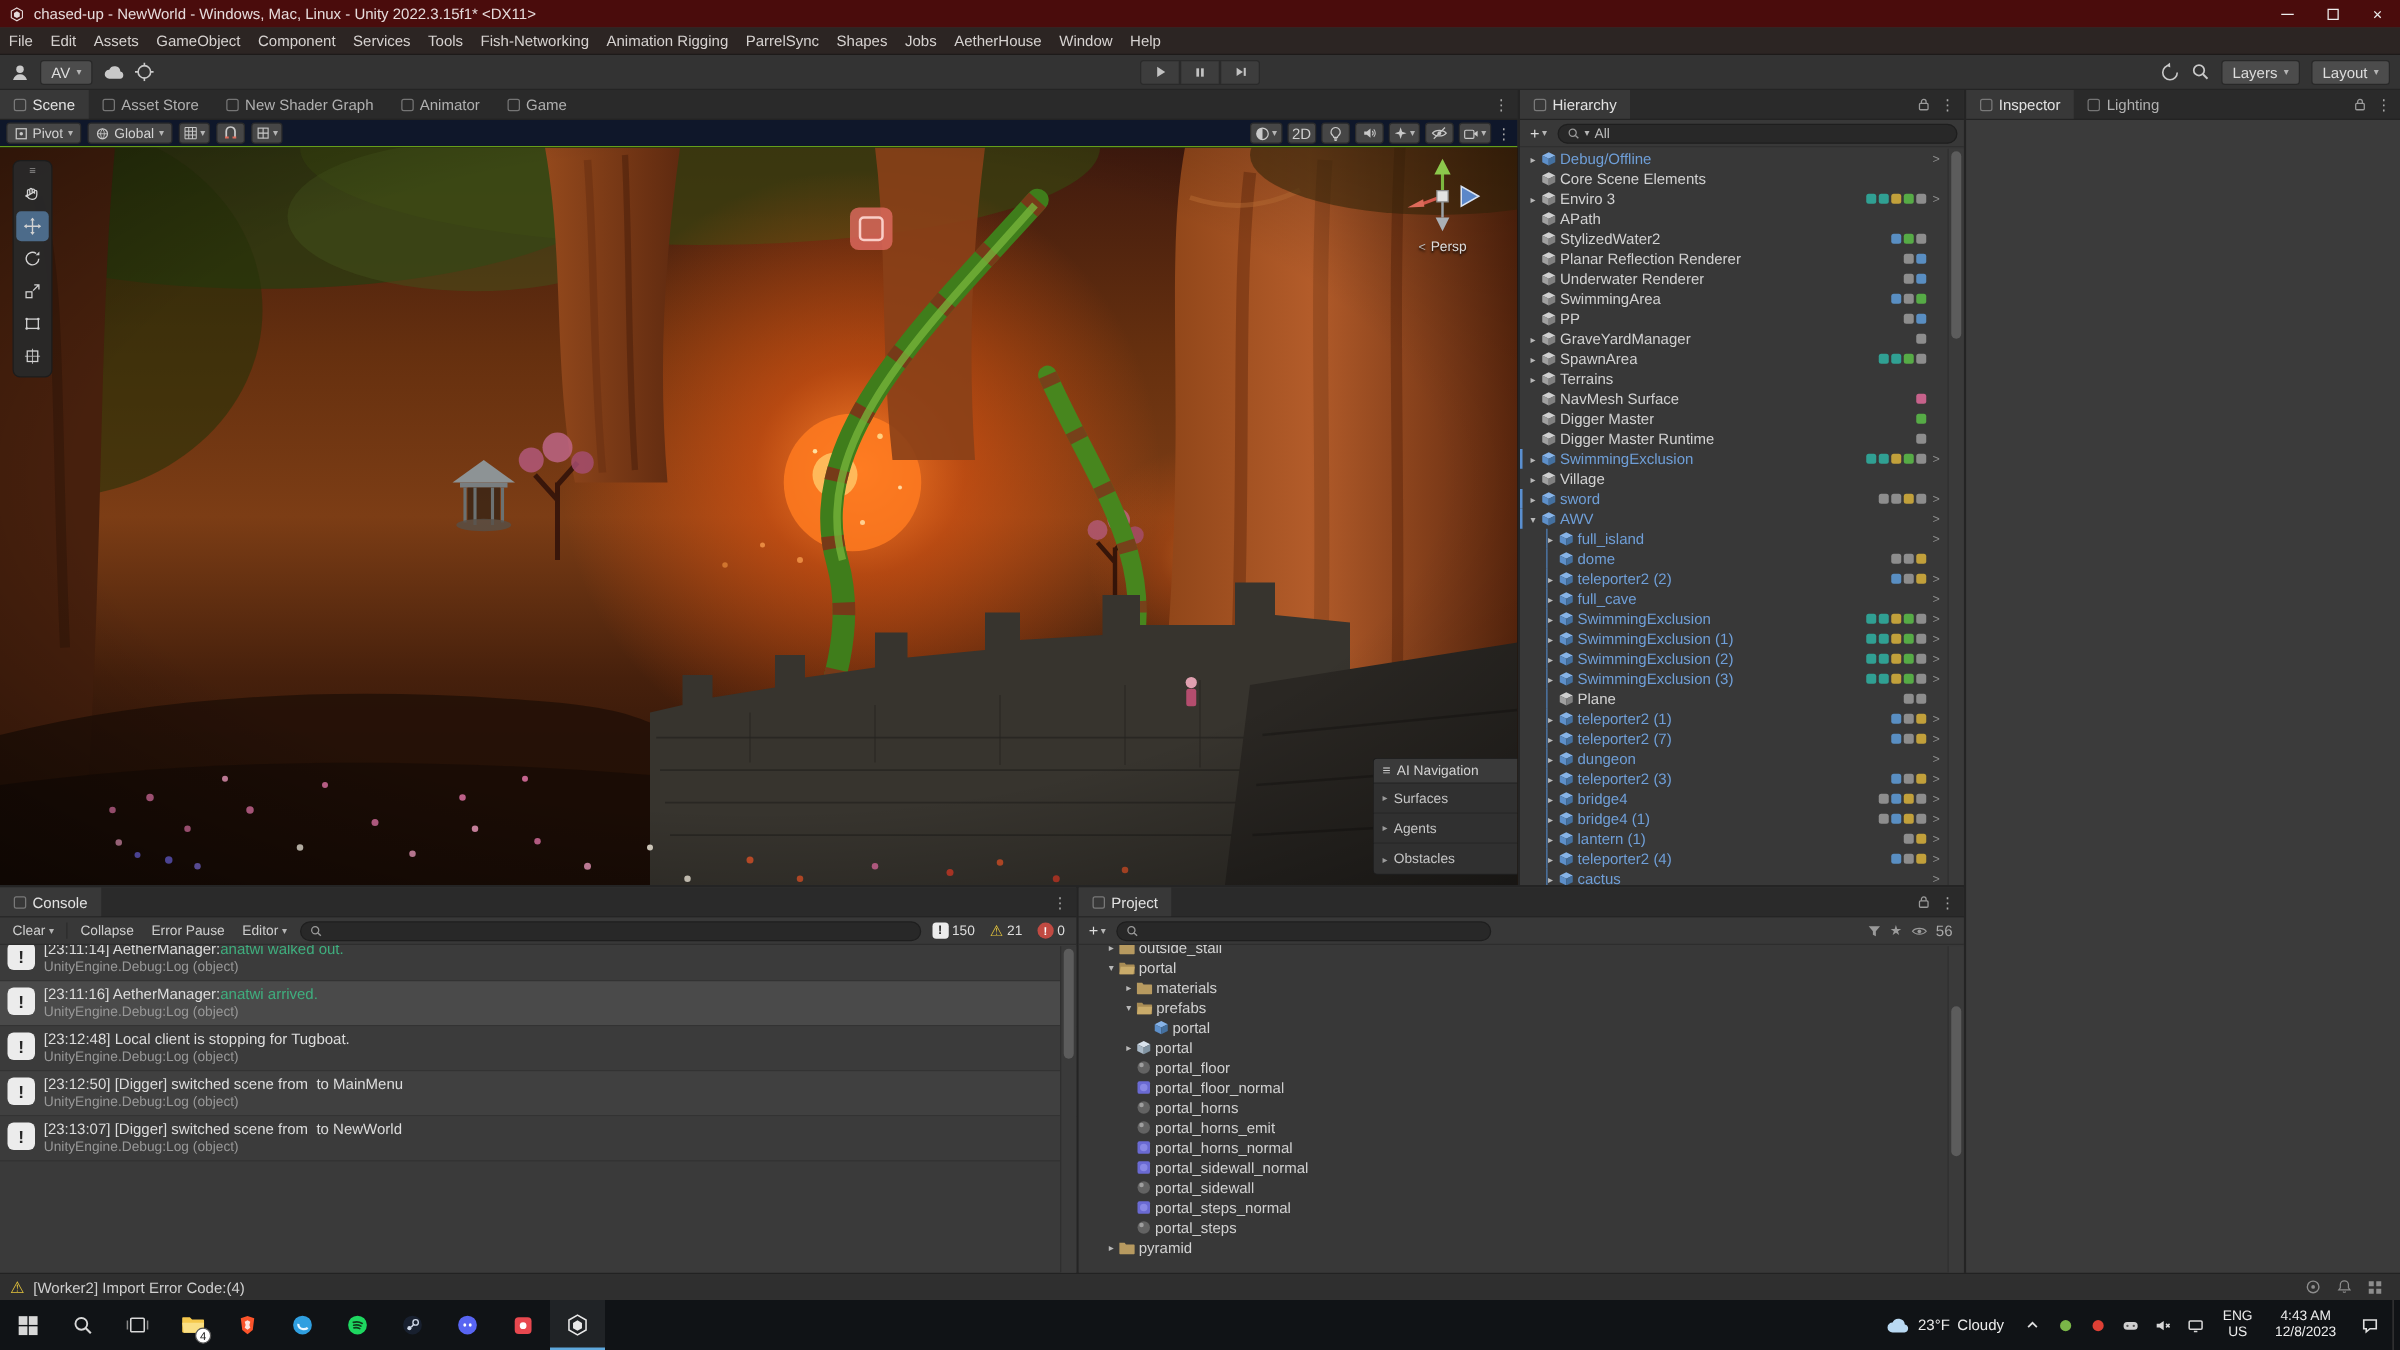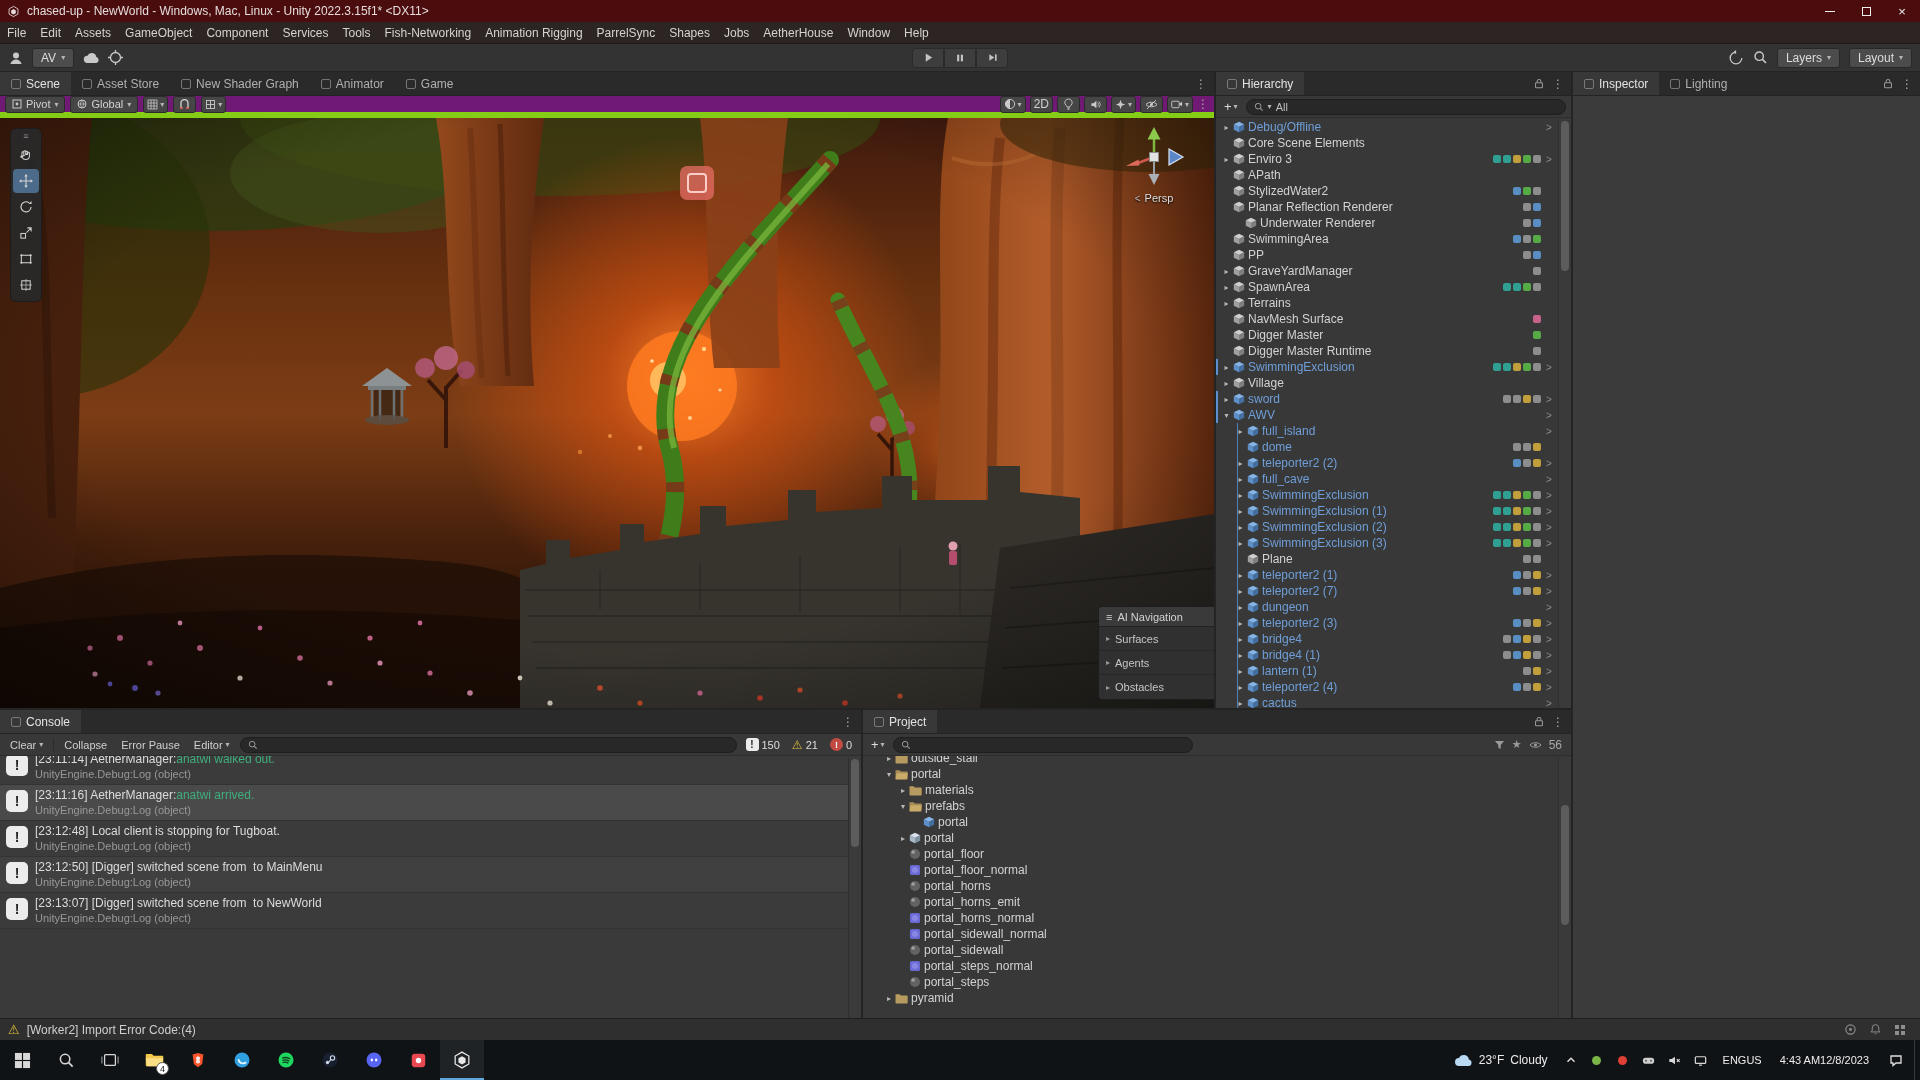--- a/index.html
+++ b/index.html
@@ -35,21 +35,21 @@
 .bottom-row{flex:1;display:flex}
 
 .tabbar{height:24px;background:#2a2a2a;display:flex;align-items:stretch;border-bottom:1px solid #232323}
 .tab{display:flex;align-items:center;gap:5px;padding:0 11px;font-size:12px;color:#b0b0b0}
 .tab.active{background:#383838;color:#e2e2e2}
 .tab-ic{width:10px;height:10px;border:1px solid #8f8f8f;border-radius:2px;opacity:.75}
 .tabbar-right{margin-left:auto;display:flex;align-items:center;gap:7px;padding-right:7px;color:#9c9c9c}
 .kebab{font-size:12px;color:#a8a8a8}
 
 .scene-panel{flex:1;display:flex;flex-direction:column;min-width:0;background:#383838}
-.scene-toolbar{height:22px;background:#701a75;border-bottom:6px solid #84cc16;display:flex;align-items:center;gap:5px;padding:0 5px}
+.scene-toolbar{height:22px;background:#0f172a;border-bottom:1px solid #84cc16;display:flex;align-items:center;gap:5px;padding:0 5px}
 .st-pill{height:17px;background:#464646;border:1px solid #2b2b2b;border-radius:3px;padding:0 6px;display:flex;align-items:center;gap:4px;font-size:11px;color:#d2d2d2}
 .st-btn{height:17px;min-width:23px;background:#464646;border:1px solid #2b2b2b;border-radius:3px;display:flex;align-items:center;justify-content:center;gap:2px;padding:0 3px}
 .st-right{margin-left:auto;display:flex;align-items:center;gap:4px}
 .viewport{position:relative;flex:1;overflow:hidden;background:#000}
 .scene-svg{position:absolute;inset:0;width:100%;height:100%}
 
 .tools{position:absolute;top:10px;left:10px;width:32px;background:rgba(41,41,41,.96);border:1px solid #1c1c1c;border-radius:6px;padding:2px 0 3px;display:flex;flex-direction:column;align-items:center}
 .tool-handle{color:#8f8f8f;font-size:9px;line-height:9px;padding:1px 0}
 .tool-cell{width:26px;height:24px;border-radius:4px;display:flex;align-items:center;justify-content:center;margin:1px 0}
 .tool-cell.active{background:#4c6b8a}
@@ -113,21 +113,21 @@
 .warn-tri{color:#e2c23c;font-size:13px}
 .status-right{margin-left:auto;display:flex;align-items:center;gap:12px;color:#8d8d8d;padding-right:6px}
 
 .taskbar{height:40px;background:#101316;display:flex;align-items:stretch}
 .tb-app{width:44px;display:flex;align-items:center;justify-content:center;position:relative}
 .tb-app.active{background:rgba(255,255,255,.07);box-shadow:inset 0 -2px 0 #5fa8dc}
 .app-badge{position:absolute;bottom:5px;right:7px;width:13px;height:13px;background:#fff;color:#222;border-radius:50%;font-size:9px;display:flex;align-items:center;justify-content:center;border:1px solid #555}
 .tray{margin-left:auto;display:flex;align-items:stretch}
 .weather{display:flex;align-items:center;gap:6px;padding:0 10px;color:#ececec;font-size:12px}
 .tray-ic{width:26px;display:flex;align-items:center;justify-content:center}
-.tray-2l{display:flex;flex-direction:row;align-items:center;justify-content:center;color:#ececec;font-size:11px;line-height:13px;padding:0 9px}
+.tray-2l{display:flex;flex-direction:column;align-items:center;justify-content:center;color:#ececec;font-size:11px;line-height:13px;padding:0 9px}
 .showdesk{width:6px;border-left:1px solid #3a3a3a}
 </style>
 </head>
 <body>
 
 <div class="root">
 
   <div class="titlebar">
     <span class="ic">
       <svg width="13" height="13" viewBox="0 0 24 24">
@@ -684,21 +684,21 @@
                     <path d="M11.2 3.3 6 5.9V11.3l5.2-2.6Z" fill="#808080"></path>
                   </svg>
                 </span>
                 <span class="hlabel">Planar Reflection Renderer</span>
                 <span class="hbadges">
                   <span class="badge" style="background: rgb(156, 156, 156);"></span>
                   <span class="badge" style="background: rgb(95, 157, 219);"></span>
                 </span>
                 <span class="hchev"></span>
               </div>
-              <div class="hrow" style="padding-left: 16px;">
+              <div class="hrow" style="padding-left: 4px;">
                 <span class="harrow"></span>
                 <span class="ic">
                   <svg viewBox="0 0 12 12" width="12" height="12">
                     <path d="M6 .7 11.2 3.3 6 5.9.8 3.3Z" fill="#cfcfcf"></path>
                     <path d="M.8 3.3 6 5.9V11.3L.8 8.7Z" fill="#a0a0a0"></path>
                     <path d="M11.2 3.3 6 5.9V11.3l5.2-2.6Z" fill="#808080"></path>
                   </svg>
                 </span>
                 <span class="hlabel">Underwater Renderer</span>
                 <span class="hbadges">

